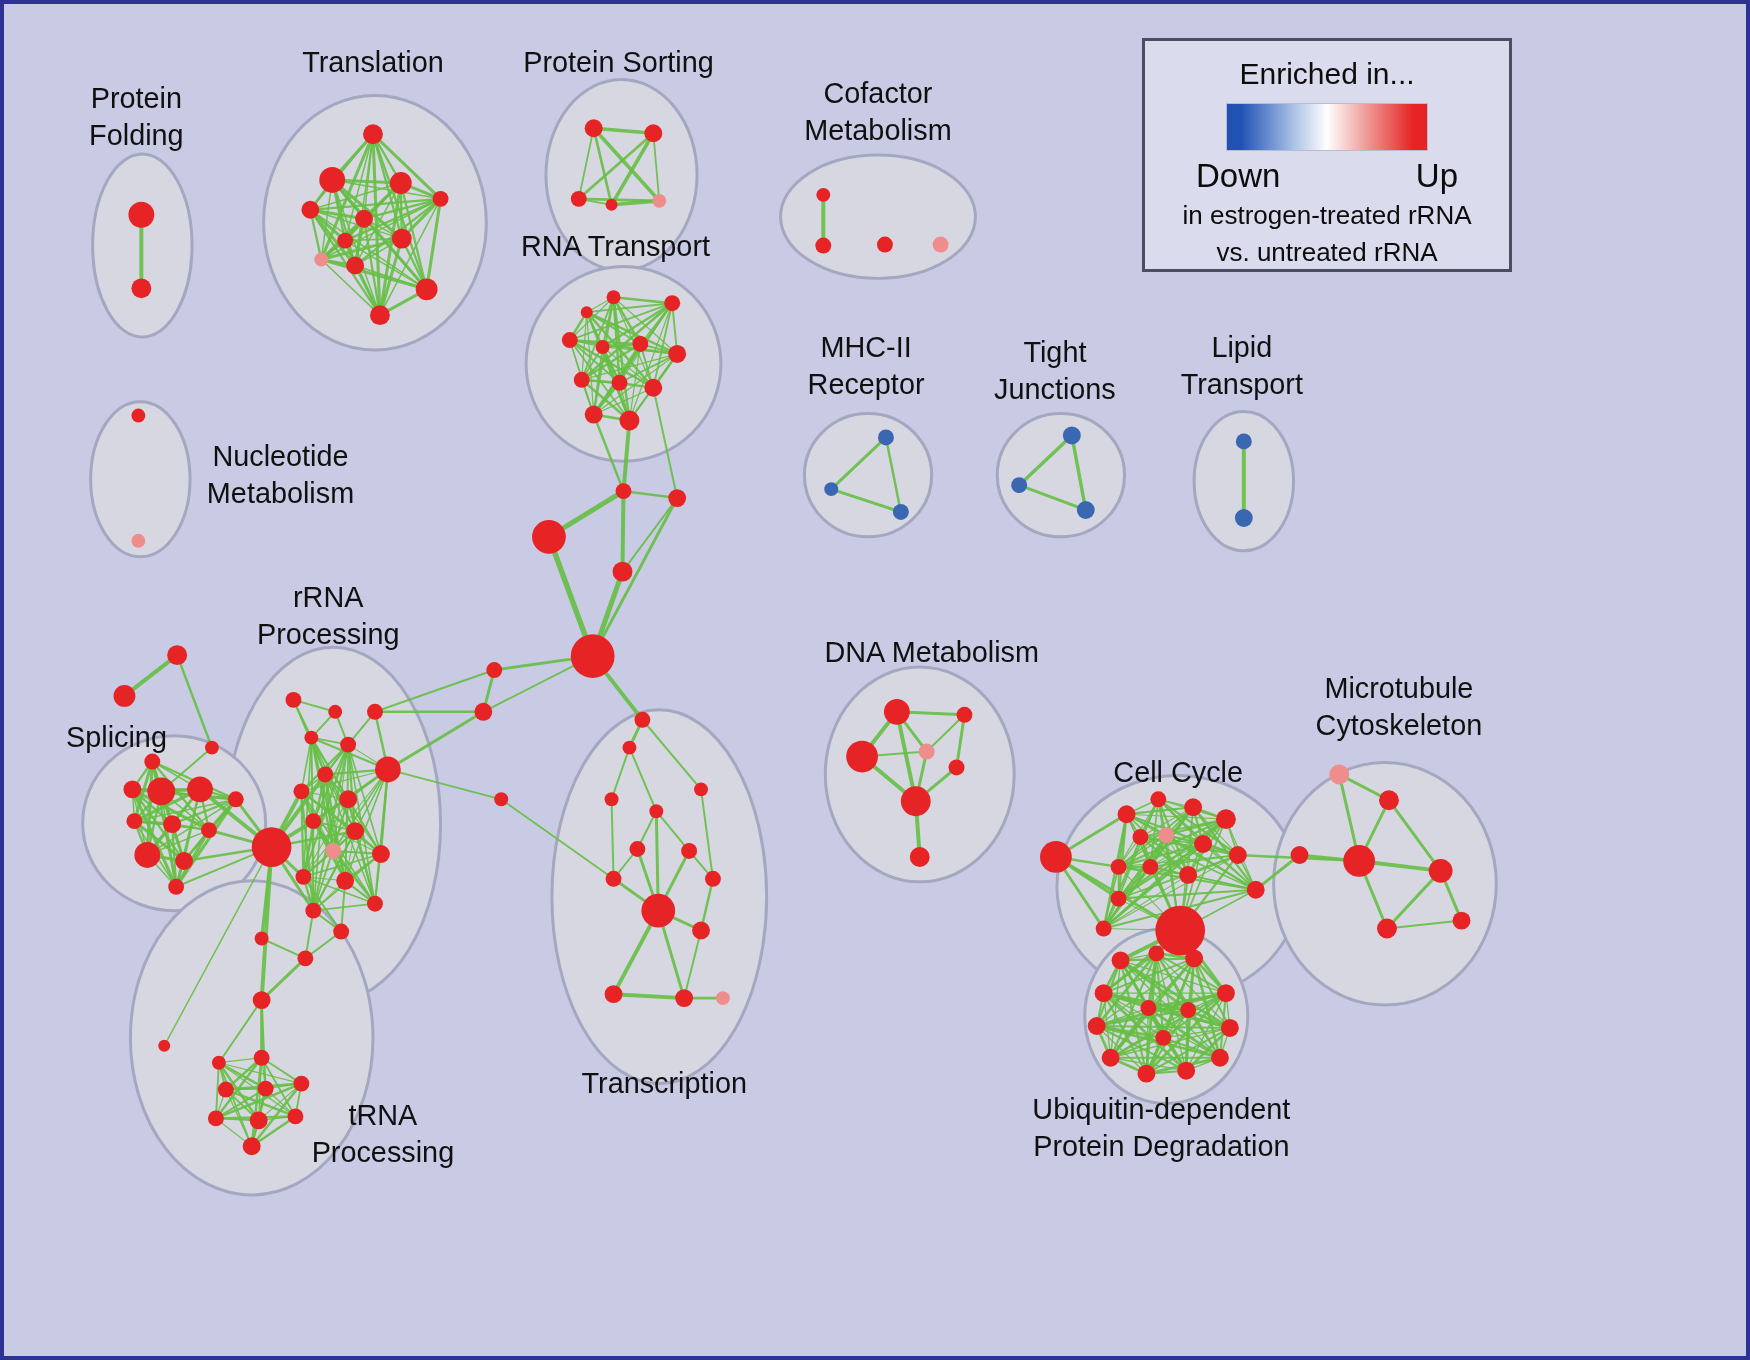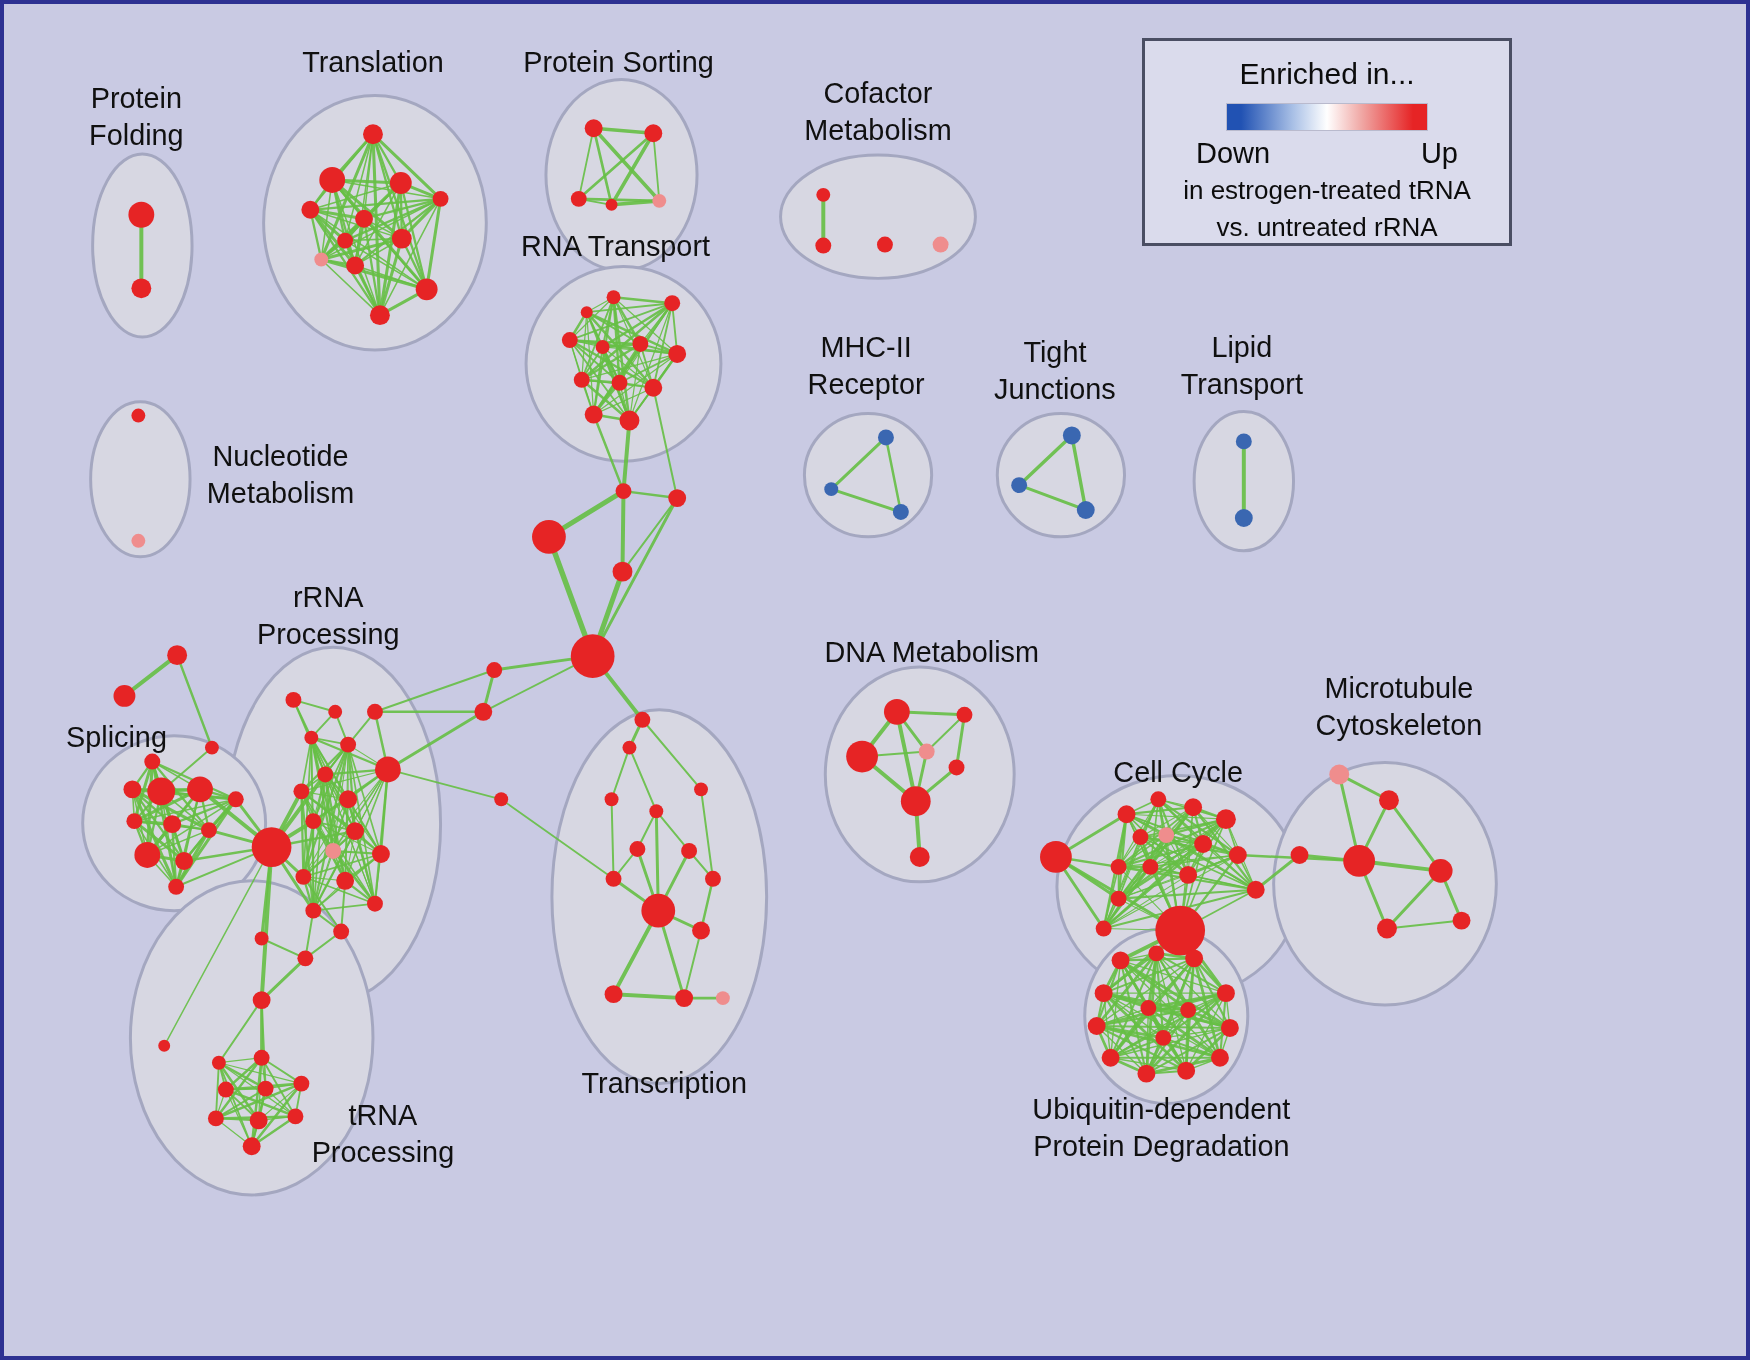--- a/index.html
+++ b/index.html
@@ -8,33 +8,33 @@
     width:1750px;height:1360px;
     background:#c9cae3;
     border:4px solid #2d3192;
     box-sizing:border-box;
     overflow:hidden;
     font-family:"Liberation Sans",sans-serif;
   }
   #network-svg{position:absolute;left:0;top:0;width:100%;height:100%;}
   svg text{font-family:"Liberation Sans",sans-serif;}
   .legend{
-    position:absolute;left:1138px;top:34px;width:370px;height:208px;
+    position:absolute;left:1138px;top:34px;width:370px;height:234px;
     background:#dadbec;border:3px solid #4a4e63;box-sizing:border-box;
     display:flex;flex-direction:column;align-items:center;
     padding-top:16px;z-index:5;
   }
   .legend-title{font-size:30px;color:#0c0c0c;}
   .legend-gradient{
     width:200px;height:46px;margin-top:12px;
     border:1px solid #b9bacd;
   }
   .legend-scale-labels{
     width:262px;display:flex;justify-content:space-between;
-    font-size:29px;color:#0c0c0c;margin-top:6px;
+    font-size:33px;color:#0c0c0c;margin-top:6px;
   }
   .legend-subtitle{font-size:26px;color:#0c0c0c;margin-top:4px;line-height:1.25;}
 </style>
 </head>
 <body>
 
 <div class="canvas">
 
   <svg id="network-svg" viewBox="0 0 1750 1360">
       <g>
@@ -875,17 +875,17 @@
       </g>
     </svg>
 
   <div class="legend">
     <div class="legend-title">Enriched in...</div>
     <div class="legend-gradient" style="background: linear-gradient(90deg, rgb(33, 82, 179) 0%, rgb(33, 82, 179) 7%, rgb(169, 192, 230) 33%, rgb(255, 255, 255) 50%, rgb(240, 169, 166) 67%, rgb(230, 36, 37) 93%, rgb(230, 36, 37) 100%);"></div>
     <div class="legend-scale-labels">
       <span>Down</span>
       <span>Up</span>
     </div>
-    <div class="legend-subtitle">in estrogen-treated tRNA</div>
+    <div class="legend-subtitle">in estrogen-treated rRNA</div>
     <div class="legend-subtitle">vs. untreated rRNA</div>
   </div>
 
 </div>
 
 </body></html>

